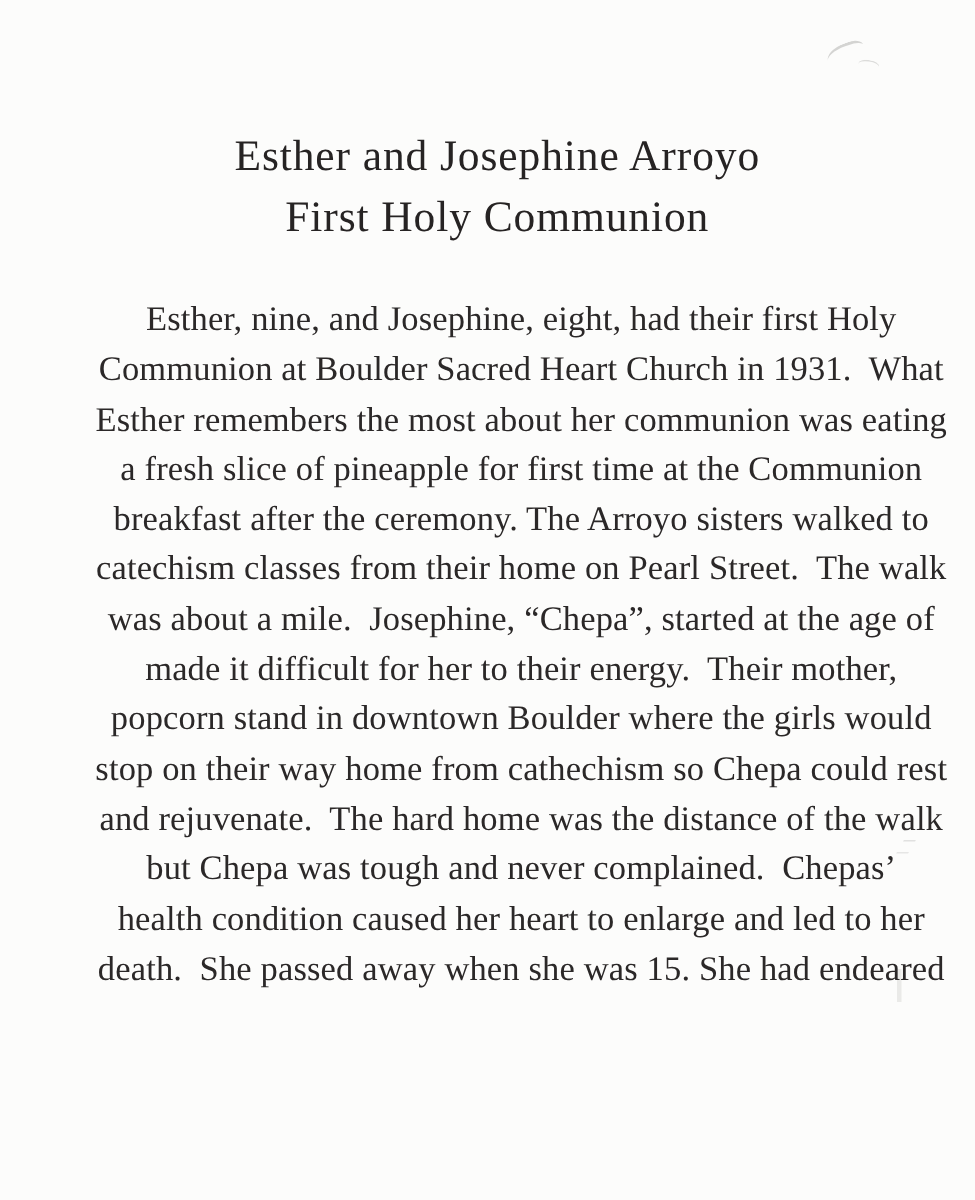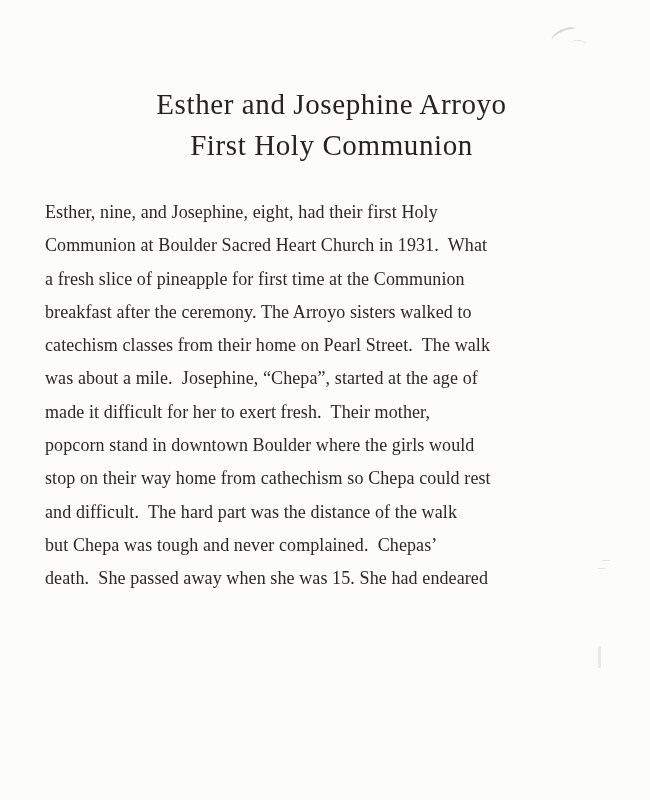--- a/index.html
+++ b/index.html
@@ -32,23 +32,24 @@
   .title-line {
     display: block;
     white-space: pre;
     padding-left: 13px;
   }
   .doc-body {
     position: absolute;
     top: 196px;
     left: 45px;
     right: 0;
-    font-size: 18px;
+    font-size: 23px;
     line-height: 33.3px;
     letter-spacing: 0.1px;
+    text-align: center;
   }
   .text-line {
     white-space: pre;
   }
   
   .artifact {
     position: absolute;
     pointer-events: none;
   }
   .artifact-squiggle-1 {
@@ -101,25 +102,27 @@
   <div class="artifact artifact-edge-smudge"></div>
 
   <h1 class="doc-title">
     <span class="title-line">Esther and Josephine Arroyo</span>
     <span class="title-line">First Holy Communion</span>
   </h1>
 
   <div class="doc-body">
     <div class="text-line">Esther, nine, and Josephine, eight, had their first Holy</div>
     <div class="text-line">Communion at Boulder Sacred Heart Church in 1931.  What</div>
+    <div class="text-line">Esther remembers the most about her communion was eating</div>
     <div class="text-line">a fresh slice of pineapple for first time at the Communion</div>
     <div class="text-line">breakfast after the ceremony. The Arroyo sisters walked to</div>
     <div class="text-line">catechism classes from their home on Pearl Street.  The walk</div>
     <div class="text-line">was about a mile.  Josephine, “Chepa”, started at the age of</div>
-    <div class="text-line">made it difficult for her to exert fresh.  Their mother,</div>
+    <div class="text-line">made it difficult for her to their energy.  Their mother,</div>
     <div class="text-line">popcorn stand in downtown Boulder where the girls would</div>
     <div class="text-line">stop on their way home from cathechism so Chepa could rest</div>
-    <div class="text-line">and difficult.  The hard part was the distance of the walk</div>
+    <div class="text-line">and rejuvenate.  The hard home was the distance of the walk</div>
     <div class="text-line">but Chepa was tough and never complained.  Chepas’</div>
+    <div class="text-line">health condition caused her heart to enlarge and led to her</div>
     <div class="text-line">death.  She passed away when she was 15. She had endeared</div>
   </div>
 
 </div>
 
 </body></html>

